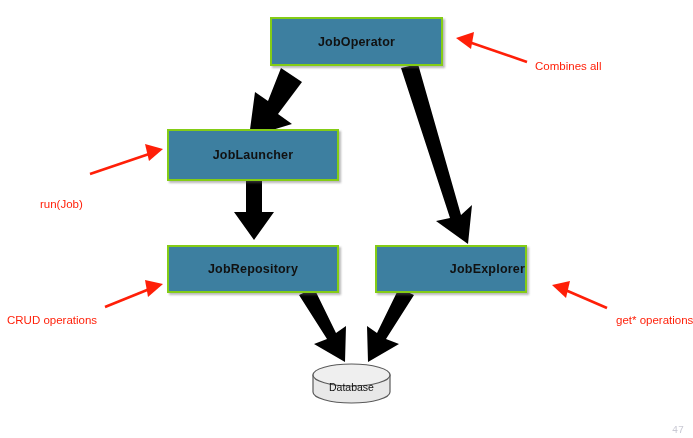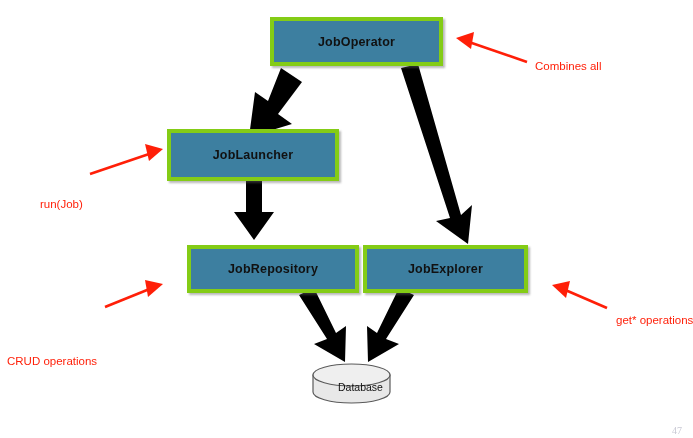--- a/index.html
+++ b/index.html
@@ -21,21 +21,21 @@
   #svg-layer {
     position: absolute;
     left: 0;
     top: 0;
     width: 693px;
     height: 438px;
   }
   .node-box {
     position: absolute;
     background: #3d7fa0;
-    border: 4px solid #84cc16;
+    border: 2px solid #84cc16;
     box-shadow: 2px 2px 2px rgba(100,100,100,0.45);
     display: flex;
     align-items: center;
     justify-content: center;
     box-sizing: border-box;
   }
   .node-label {
     font-family: "Liberation Sans", sans-serif;
     font-size: 12.5px;
     font-weight: bold;
@@ -56,21 +56,21 @@
     position: absolute;
     font-family: "Liberation Sans", sans-serif;
     font-size: 10.5px;
     color: #111111;
     white-space: nowrap;
     text-align: center;
     user-select: none;
   }
   .page-num {
     position: absolute;
-    font-family: Liberation Serif, serif;
+    font-family: Liberation Mono, monospace;
     font-size: 10px;
     color: #c9c9d4;
     user-select: none;
   }
 </style>
 </head>
 <body>
 
 <div id="canvas">
 
@@ -128,33 +128,33 @@
   </svg>
 
   <div class="node-box" id="node-job-operator" style="left:270px; top:17px; width:173px; height:49px;">
     <span class="node-label">JobOperator</span>
   </div>
 
   <div class="node-box" id="node-job-launcher" style="left:167px; top:129px; width:172px; height:52px;">
     <span class="node-label">JobLauncher</span>
   </div>
 
-  <div class="node-box" id="node-job-repository" style="left:167px; top:245px; width:172px; height:48px;margin-left:20px;">
+  <div class="node-box" id="node-job-repository" style="left:167px; top:245px; width:172px; height:48px;">
     <span class="node-label">JobRepository</span>
   </div>
 
-  <div class="node-box" id="node-job-explorer" style="left:363px; top:245px; width:165px; height:48px;">
+  <div class="node-box" id="node-job-explorer" style="left:375px; top:245px; width:152px; height:48px;justify-content:flex-end;">
     <span class="node-label">JobExplorer</span>
   </div>
 
-  <div class="db-label" style="left:313px; top:381px; width:77px;margin-left:9px;">Database</div>
+  <div class="db-label" style="left:313px; top:381px; width:77px;">Database</div>
 
   <div class="annotation" style="left:535px; top:60px;">Combines all</div>
 
   <div class="annotation" style="left:40px; top:198px;">run(Job)</div>
 
-  <div class="annotation" style="left:7px; top:314px;margin-top:41px;">CRUD operations</div>
+  <div class="annotation" style="left:7px; top:314px;">CRUD operations</div>
 
   <div class="annotation" style="left:616px; top:314px;">get* operations</div>
 
   <div class="page-num" style="left:672px; top:425px;">47</div>
 
 </div>
 
 </body></html>

